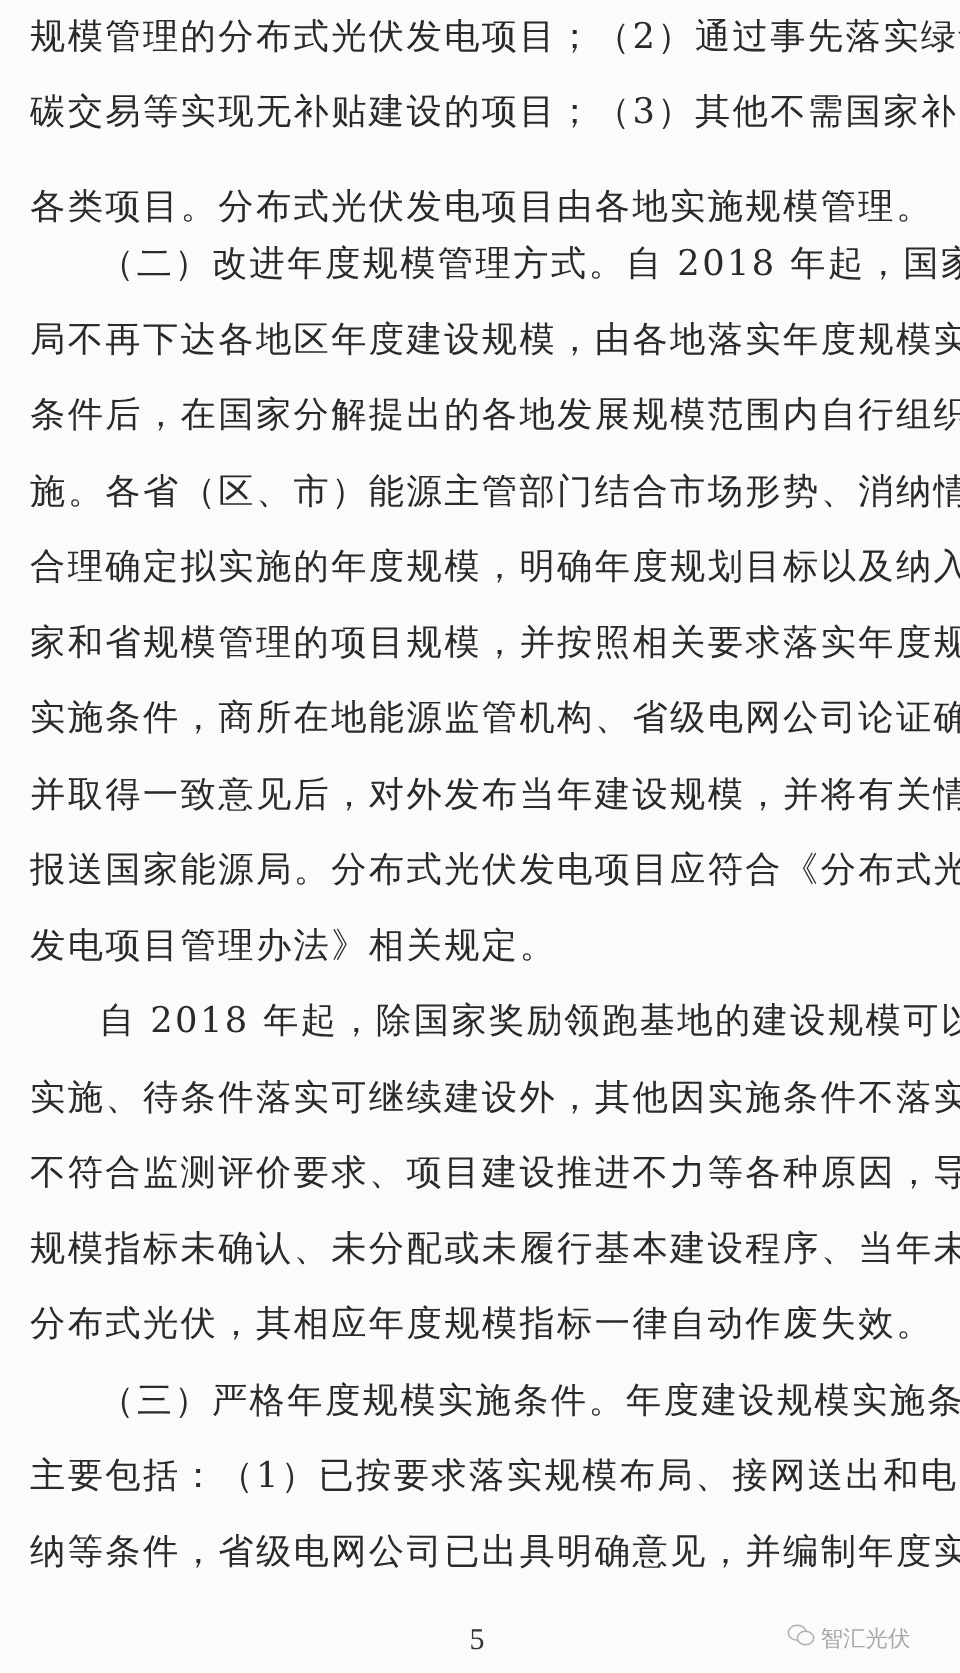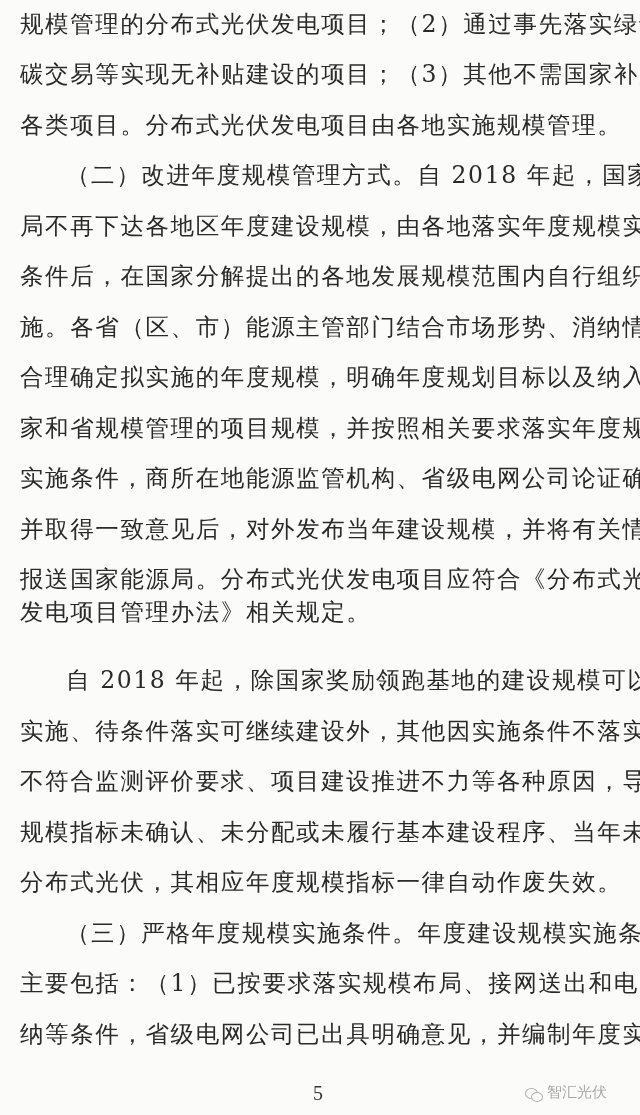--- a/index.html
+++ b/index.html
@@ -44,21 +44,21 @@
       color: #333;
     }
     .watermark {
       position: absolute;
       left: 525px;
       top: 1083px;
       font-size: 15px;
       font-family: "DejaVu Sans", sans-serif;
       color: #a8a8a8;
       display: flex;
-      align-items: flex-end;
+      align-items: flex-start;
       gap: 4px;
     }
     .wechat-icon {
       width: 18px;
       height: 14px;
       position: relative;
       display: inline-block;
     }
     .wechat-icon .b1 {
       position: absolute;
@@ -75,31 +75,31 @@
       border-radius: 50%;
       background: #fbfbfa;
     }
   </style>
 </head>
 <body>
 
 <div class="page">
   <div class="line" style="top:9px">规模管理的分布式光伏发电项目；（2）通过事先落实绿证、</div>
   <div class="line" style="top:59px">碳交易等实现无补贴建设的项目；（3）其他不需国家补贴的</div>
-  <div class="line" style="top:110px">各类项目。分布式光伏发电项目由各地实施规模管理。</div>
+  <div class="line" style="top:122px">各类项目。分布式光伏发电项目由各地实施规模管理。</div>
   <div class="line indent" style="top:160px">（二）改进年度规模管理方式。自 2018 年起，国家能源</div>
   <div class="line" style="top:211px">局不再下达各地区年度建设规模，由各地落实年度规模实施</div>
   <div class="line" style="top:261px">条件后，在国家分解提出的各地发展规模范围内自行组织实</div>
   <div class="line" style="top:312px">施。各省（区、市）能源主管部门结合市场形势、消纳情况</div>
   <div class="line" style="top:362px">合理确定拟实施的年度规模，明确年度规划目标以及纳入国</div>
   <div class="line" style="top:413px">家和省规模管理的项目规模，并按照相关要求落实年度规模</div>
   <div class="line" style="top:463px">实施条件，商所在地能源监管机构、省级电网公司论证确认</div>
   <div class="line" style="top:514px">并取得一致意见后，对外发布当年建设规模，并将有关情况</div>
   <div class="line" style="top:564px">报送国家能源局。分布式光伏发电项目应符合《分布式光伏</div>
-  <div class="line" style="top:597px">发电项目管理办法》相关规定。</div>
+  <div class="line" style="top:615px">发电项目管理办法》相关规定。</div>
   <div class="line indent" style="top:665px">自 2018 年起，除国家奖励领跑基地的建设规模可以延期</div>
   <div class="line" style="top:716px">实施、待条件落实可继续建设外，其他因实施条件不落实、</div>
   <div class="line" style="top:766px">不符合监测评价要求、项目建设推进不力等各种原因，导致</div>
   <div class="line" style="top:817px">规模指标未确认、未分配或未履行基本建设程序、当年未开</div>
   <div class="line" style="top:867px">分布式光伏，其相应年度规模指标一律自动作废失效。</div>
   <div class="line indent" style="top:918px">（三）严格年度规模实施条件。年度建设规模实施条件</div>
   <div class="line" style="top:968px">主要包括：（1）已按要求落实规模布局、接网送出和电力消</div>
   <div class="line" style="top:1019px">纳等条件，省级电网公司已出具明确意见，并编制年度实施</div>
 
 </div>

